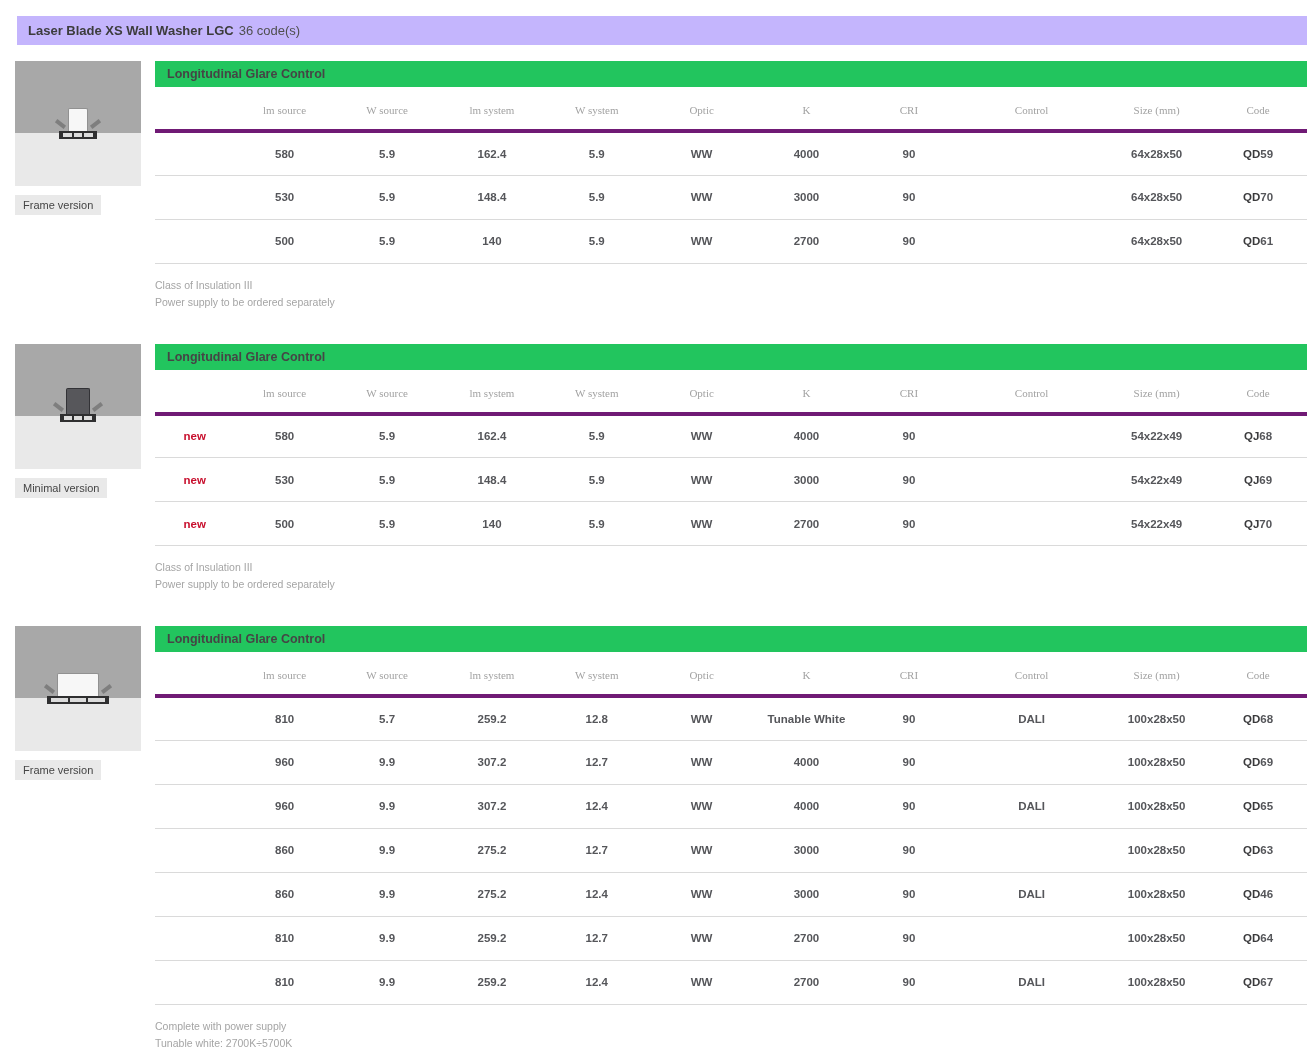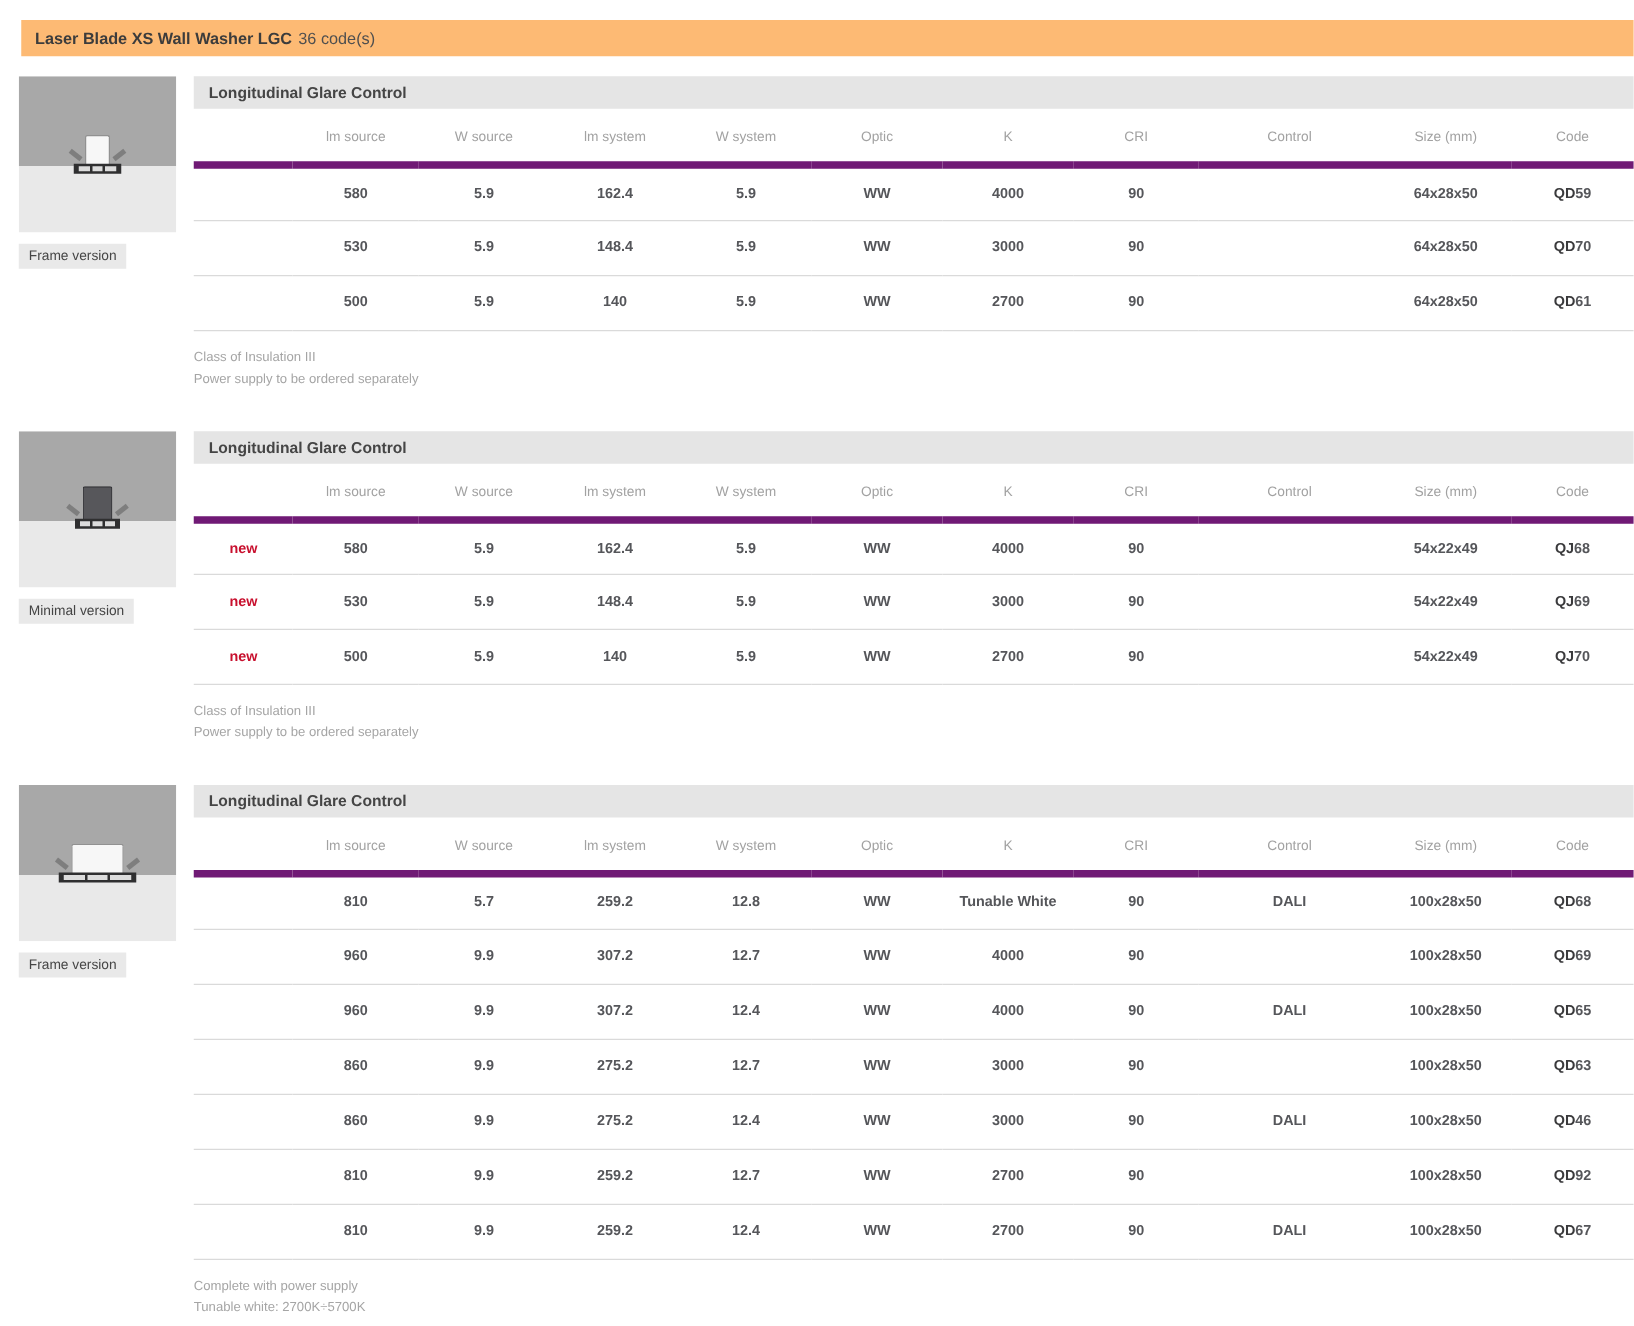--- a/index.html
+++ b/index.html
@@ -9,21 +9,21 @@
     min-height: 1061px;
     font-family: "Liberation Sans", sans-serif;
     color: #55565a;
   }
 
   
   .title-bar {
     margin: 16px 0 16px 17px;
     height: 29px;
     line-height: 29px;
-    background: #fdba74;
+    background: #c4b5fd;
     padding-left: 11px;
     font-size: 13px;
     color: #3c3c3c;
     white-space: nowrap;
   }
   .title-bar .title { font-weight: bold; }
   .title-bar .count { font-weight: normal; color: #4f4f4f; margin-left: 5px; }
 
   
   .sections { display: block; }
@@ -67,30 +67,30 @@
     padding: 4px 8px;
     font-size: 11px;
     color: #454545;
     text-align: right;
   }
 
   
   .table-col { flex: 1 1 auto; margin-left: 14px; min-width: 0; }
   .section-header {
     height: 26px; line-height: 26px;
-    background: #e5e5e5;
+    background: #22c55e;
     padding-left: 12px;
     font-size: 12.5px; font-weight: bold; color: #454545;
   }
   table { width: 100%; border-collapse: collapse; table-layout: fixed; }
   thead th {
     font-weight: normal; font-size: 11px; color: #a2a2a2;
     text-align: center; padding: 17px 0 13px;
-    border-bottom: 6px solid #701a75;
-    overflow: hidden; white-space: nowrap;
+    border-bottom: 4px solid #701a75;
+    overflow: hidden; white-space: nowrap; font-family: Liberation Serif, serif;
   }
   tbody td {
     text-align: center; font-size: 11.5px; font-weight: bold; color: #55565a;
     height: 44px; border-bottom: 1px solid #dadada;
     overflow: hidden; white-space: nowrap;
   }
   th:nth-child(1),  td:nth-child(1)  { width: 6.9%; }
   th:nth-child(2),  td:nth-child(2)  { width: 8.7%; }
   th:nth-child(3),  td:nth-child(3)  { width: 9.1%; margin-top: 48px; }
   th:nth-child(4),  td:nth-child(4)  { width: 9.1%; }
@@ -384,21 +384,21 @@
               <td class="col-new"></td>
               <td>810</td>
               <td>9.9</td>
               <td>259.2</td>
               <td>12.7</td>
               <td>WW</td>
               <td>2700</td>
               <td>90</td>
               <td></td>
               <td>100x28x50</td>
-              <td><span class="code-prefix">QD</span><span>92</span></td>
+              <td><span class="code-prefix">QD</span><span>64</span></td>
             </tr>
             <tr>
               <td class="col-new"></td>
               <td>810</td>
               <td>9.9</td>
               <td>259.2</td>
               <td>12.4</td>
               <td>WW</td>
               <td>2700</td>
               <td>90</td>

